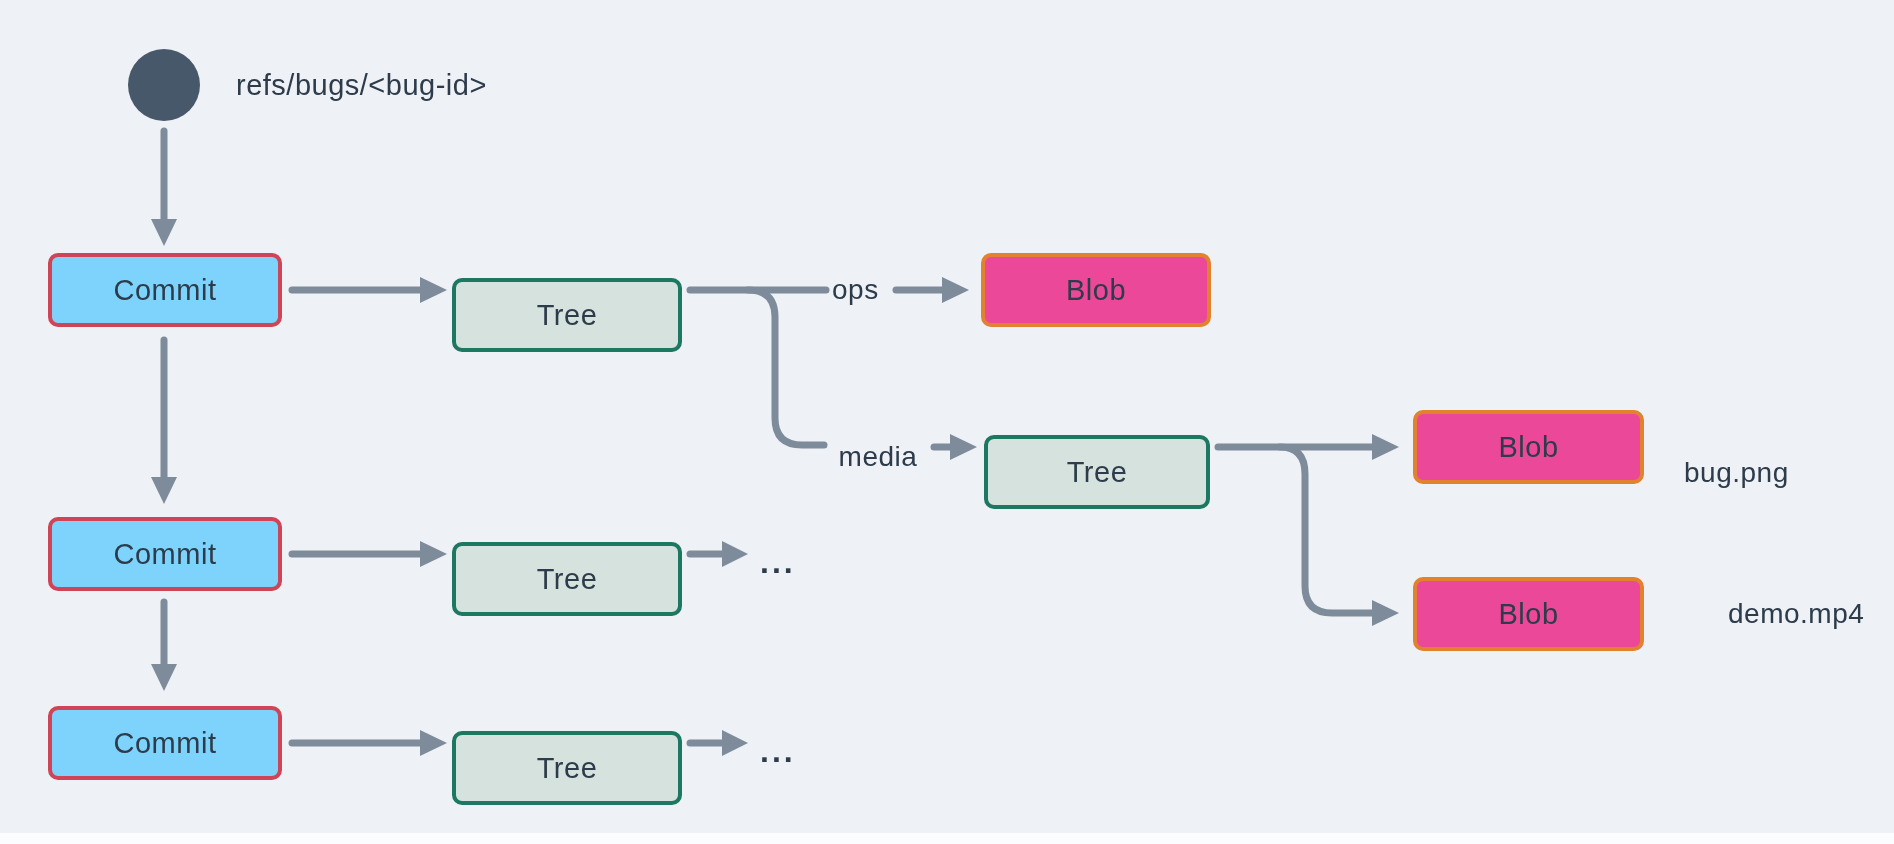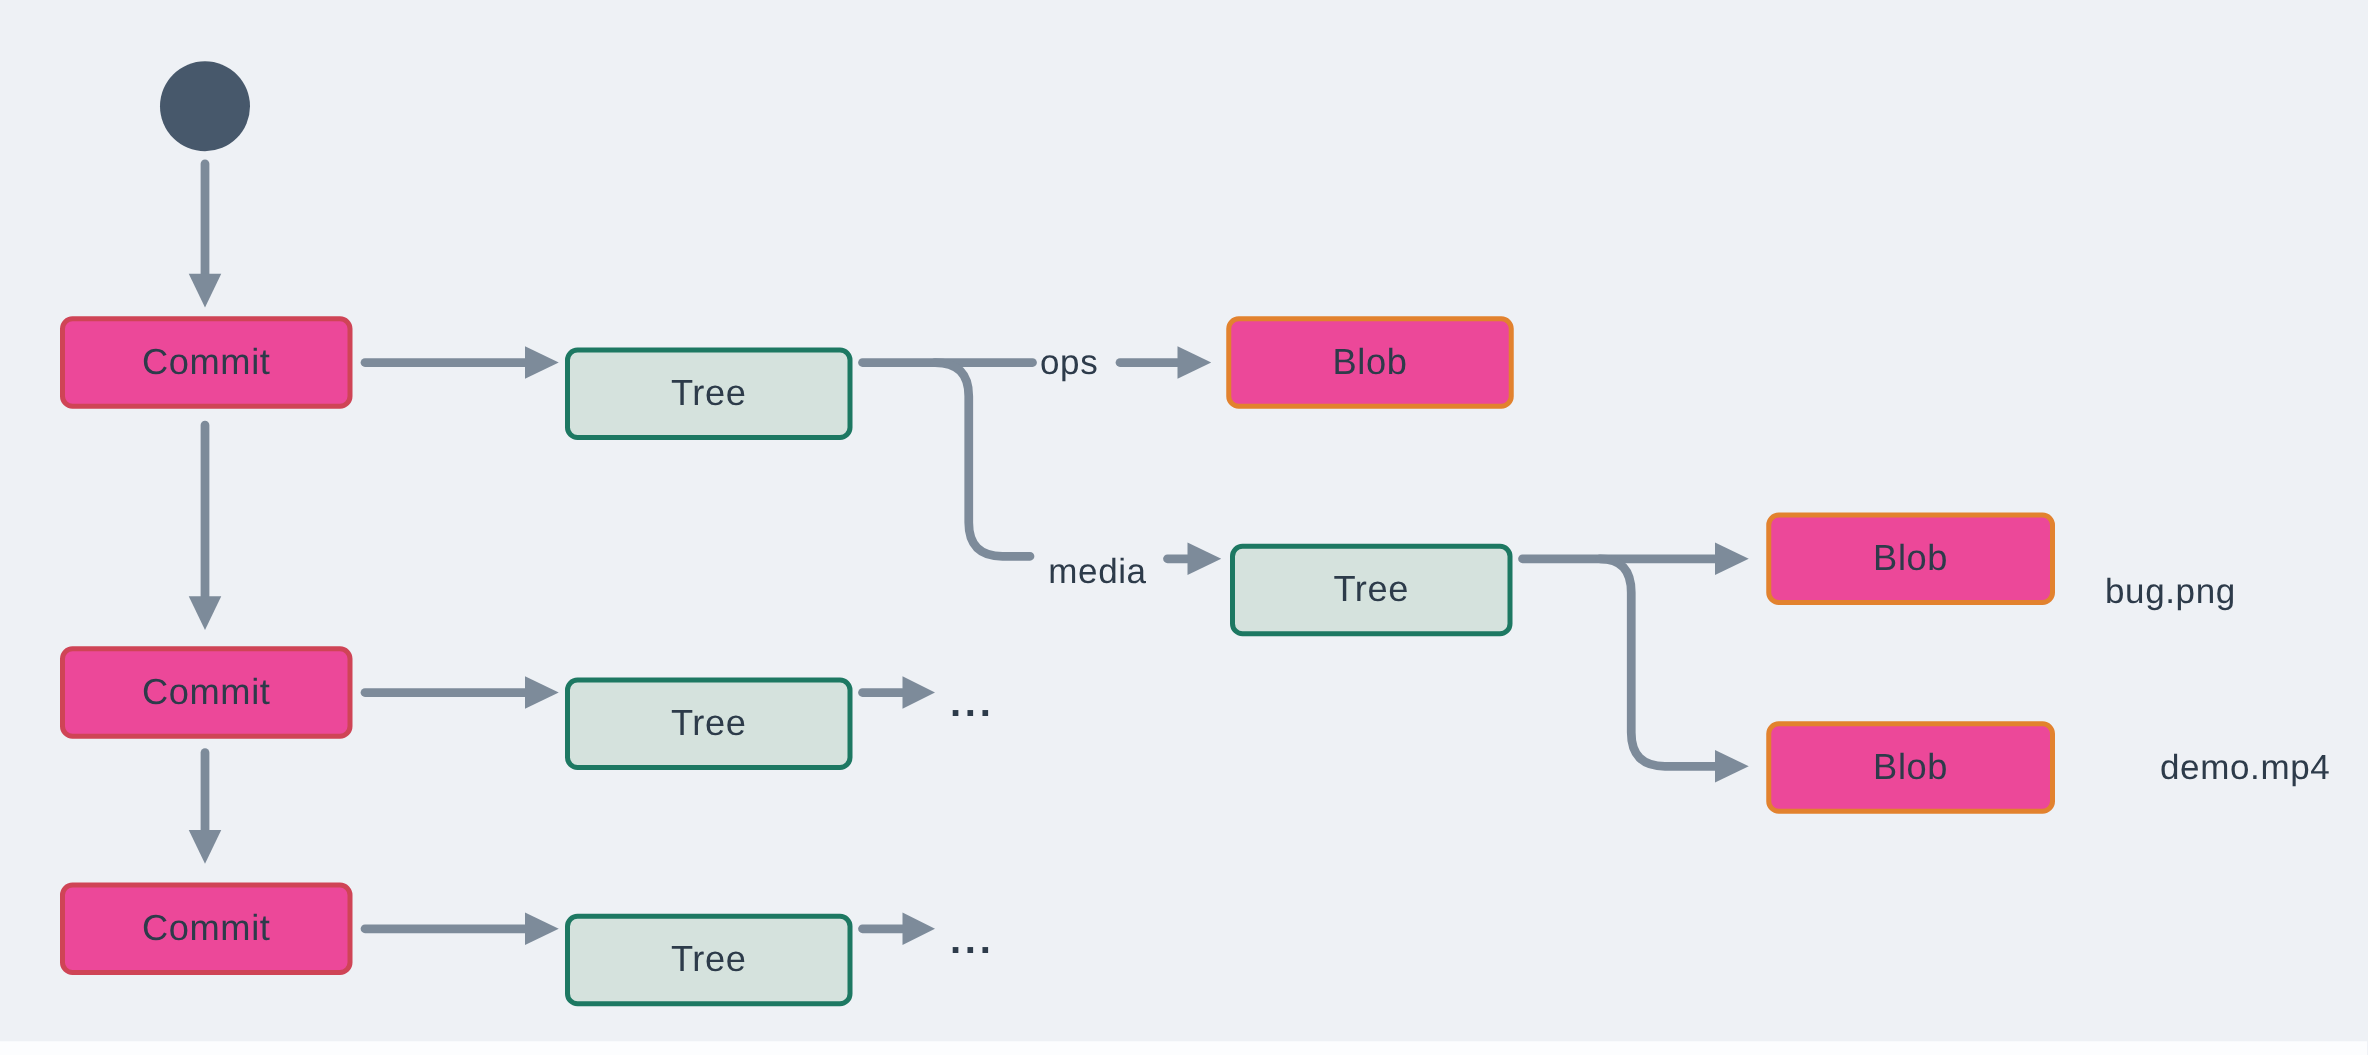--- a/index.html
+++ b/index.html
@@ -33,21 +33,21 @@
     box-sizing: border-box;
     border-radius: 10px;
     border: 4px solid;
     display: flex;
     align-items: center;
     justify-content: center;
     font-size: 29px;
     color: #2d3b4a;
     letter-spacing: 0.5px;
   }
-  .node.commit { background: #ec4899; border-color: #cf4456; }
+  .node.commit { background: #7dd3fc; border-color: #cf4456; }
   .node.tree   { background: #d5e2dd; border-color: #1d7862; margin-top: 25px; }
   .node.blob   { background: #ec4899; border-color: #e2822e; }
   .lbl {
     position: absolute;
     color: #2d3b4a;
     font-size: 28px;
     line-height: 34px;
     height: 34px;
     letter-spacing: 0.5px;
     white-space: nowrap;
@@ -112,20 +112,21 @@
     <path class="edge" d="M1280 447 Q1305 447 1305 474 L1305 586 Q1305 613 1332 613 L1372 613"></path>
     <polygon class="arrowhead" points="1372,600 1372,626 1399,613"></polygon>
 
     <path class="edge" d="M690 554 L722 554"></path>
     <polygon class="arrowhead" points="722,541 722,567 748,554"></polygon>
 
     <path class="edge" d="M690 743 L722 743"></path>
     <polygon class="arrowhead" points="722,730 722,756 748,743"></polygon>
   </svg>
 
+  <div class="lbl ref-label" style="left:236px; top:68px;">refs/bugs/&lt;bug-id&gt;</div>
 
   <div class="node commit" style="left:48px; top:253px; width:234px; height:74px;">Commit</div>
   <div class="node commit" style="left:48px; top:517px; width:234px; height:74px;">Commit</div>
   <div class="node commit" style="left:48px; top:706px; width:234px; height:74px;">Commit</div>
 
   <div class="node tree" style="left:452px; top:253px; width:230px; height:74px;">Tree</div>
   <div class="node tree" style="left:452px; top:517px; width:230px; height:74px;">Tree</div>
   <div class="node tree" style="left:452px; top:706px; width:230px; height:74px;">Tree</div>
 
   <div class="lbl" style="left:832px; top:273px; width:58px; text-align:left;">ops</div>

